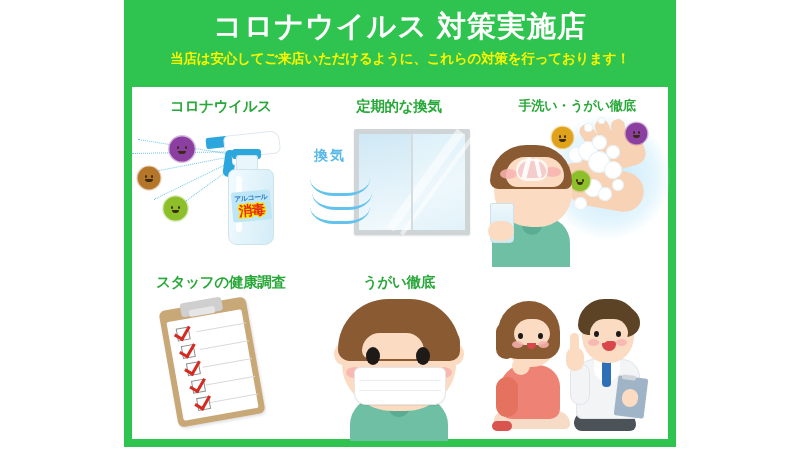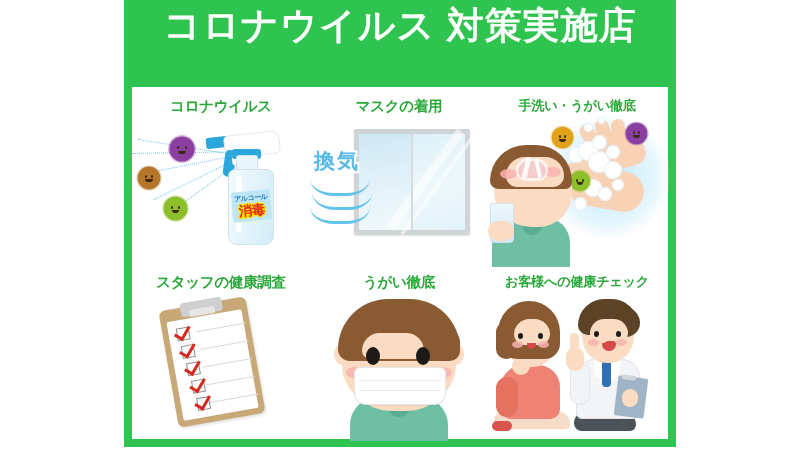--- a/index.html
+++ b/index.html
@@ -5,21 +5,21 @@
   html,body{margin:0;padding:0;background:#ffffff;}
   body{width:800px;height:450px;overflow:hidden;font-family:"Liberation Sans","DejaVu Sans",sans-serif;}
 
   .stage{position:relative;width:800px;height:450px;background:#ffffff;}
 
   
   .poster{position:absolute;left:124px;top:0px;width:552px;height:447px;
           background:#2ec44f;box-sizing:border-box;}
 
   .header{position:relative;height:87px;width:100%;text-align:center;}
-  .title{position:absolute;left:0;right:0;top:9px;color:#ffffff;font-size:37px;
+  .title{position:absolute;left:0;right:0;top:9px;color:#ffffff;font-size:29px;
          font-weight:bold;letter-spacing:1px;line-height:34px;white-space:nowrap;}
   .subtitle{position:absolute;left:0;right:0;top:51px;color:#fcf500;font-size:13.5px;
             font-weight:bold;letter-spacing:-0.2px;line-height:16px;white-space:nowrap;}
 
   .board{position:absolute;left:8px;top:87px;width:536px;height:352px;background:#ffffff;}
 
   .grid{position:absolute;inset:0;}
   .cell{position:absolute;width:178px;height:176px;}
   .c0{left:0;top:0;}   .c1{left:178px;top:0;}   .c2{left:356px;top:0;}
   .c3{left:0;top:176px;} .c4{left:178px;top:176px;} .c5{left:356px;top:176px;}
@@ -69,21 +69,21 @@
 
   
   .win{position:absolute;left:44px;top:12px;width:116px;height:106px;background:#cfd4d6;
      border-radius:2px;box-shadow:0 1px 2px rgba(0,0,0,.12);}
   .winin{position:absolute;left:5px;top:5px;right:5px;bottom:5px;background:#e9eef0;}
   .pane{position:absolute;top:0;bottom:0;}
   .paneL{left:0;width:49%;background:linear-gradient(170deg,#cfe8f5 0%,#e5f3fa 60%,#f2fafd 100%);}
   .paneR{right:0;width:49%;background:linear-gradient(160deg,#dcf0f9 0%,#eef8fc 55%,#e2f2fa 100%);}
   .mullion{position:absolute;left:49%;top:0;bottom:0;width:2%;background:#d6dbdd;}
   .gloss{position:absolute;background:#ffffff;opacity:.55;transform:rotate(36deg);}
-  .kanki{position:absolute;left:4px;top:30px;font-size:21px;font-weight:bold;color:#58b9e8;
+  .kanki{position:absolute;left:4px;top:30px;font-size:14px;font-weight:bold;color:#58b9e8;
      letter-spacing:2px;
      text-shadow:2px 0 0 #fff,-2px 0 0 #fff,0 2px 0 #fff,0 -2px 0 #fff,2px 2px 0 #fff,
                  -2px -2px 0 #fff,2px -2px 0 #fff,-2px 2px 0 #fff;}
   .wave{position:absolute;width:60px;height:14px;border-bottom:3.5px solid #63c3ec;
      border-radius:0 0 40% 40%/0 0 100% 100%;}
 
   
   .glowsoft{position:absolute;border-radius:50%;
      background:radial-gradient(circle,rgba(190,230,250,.95) 0%,rgba(214,240,252,.6) 55%,rgba(255,255,255,0) 72%);}
   .skin{background:#fbdcc2;}
@@ -122,20 +122,21 @@
 </style>
 </head>
 <body>
 
 <div class="stage">
 
   <div class="poster">
 
     <div class="header">
       <div class="title">コロナウイルス 対策実施店</div>
+      <div class="subtitle">当店は安心してご来店いただけるように、これらの対策を行っております！</div>
     </div>
 
     <div class="board">
       <div class="grid">
 
         <div class="cell c0">
           <div class="cap">コロナウイルス</div>
           <div class="art">
 
             <div class="dotline" style="left:6px;top:22px;width:92px;transform:rotate(9deg);"></div>
@@ -173,21 +174,21 @@
               <div class="bottle-gloss"></div>
             </div>
             <div class="label">
               <div class="alc">アルコール</div>
               <div class="dis">消毒</div>
             </div>
           </div>
         </div>
 
         <div class="cell c1">
-          <div class="cap">マスクの着用</div>
+          <div class="cap">定期的な換気</div>
           <div class="art">
             <div class="win">
               <div class="winin">
                 <div class="pane paneL"></div>
                 <div class="pane paneR">
                   <div class="gloss" style="left:8px;top:-14px;width:9px;height:120px;"></div>
                   <div class="gloss" style="left:22px;top:-8px;width:4px;height:120px;"></div>
                 </div>
                 <div class="mullion"></div>
               </div>
@@ -307,21 +308,20 @@
             <div class="cheek" style="left:36px;top:74px;width:18px;height:11px;"></div>
             <div class="cheek" style="left:124px;top:74px;width:18px;height:11px;"></div>
             <div class="mask" style="left:44px;top:74px;width:90px;height:36px;">
               <div class="maskfold" style="top:12px;"></div>
               <div class="maskfold" style="top:22px;"></div>
             </div>
           </div>
         </div>
 
         <div class="cell c5">
-          <div class="cap small">お客様への健康チェック</div>
           <div class="art">
 
             <div class="gen" style="left:6px;top:118px;width:76px;height:18px;background:#f6dcc6;border-radius:16px 22px 8px 10px;"></div>
             <div class="gen" style="left:4px;top:128px;width:20px;height:10px;background:#d9534f;border-radius:8px;"></div>
             <div class="gen" style="left:12px;top:72px;width:60px;height:54px;background:#ee8275;border-radius:24px 22px 10px 12px;"></div>
             <div class="gen" style="left:8px;top:84px;width:22px;height:40px;background:#e4725f;border-radius:12px;"></div>
             <div class="gen skin" style="left:24px;top:64px;width:18px;height:18px;border-radius:50%;"></div>
             <div class="gen skin" style="left:16px;top:16px;width:54px;height:58px;border-radius:46% 46% 48% 48%;"></div>
             <div class="gen hair-br" style="left:10px;top:8px;width:62px;height:58px;border-radius:32px 32px 16px 20px;"></div>
             <div class="gen hair-br" style="left:8px;top:30px;width:20px;height:36px;border-radius:10px 4px 12px 12px;"></div>

